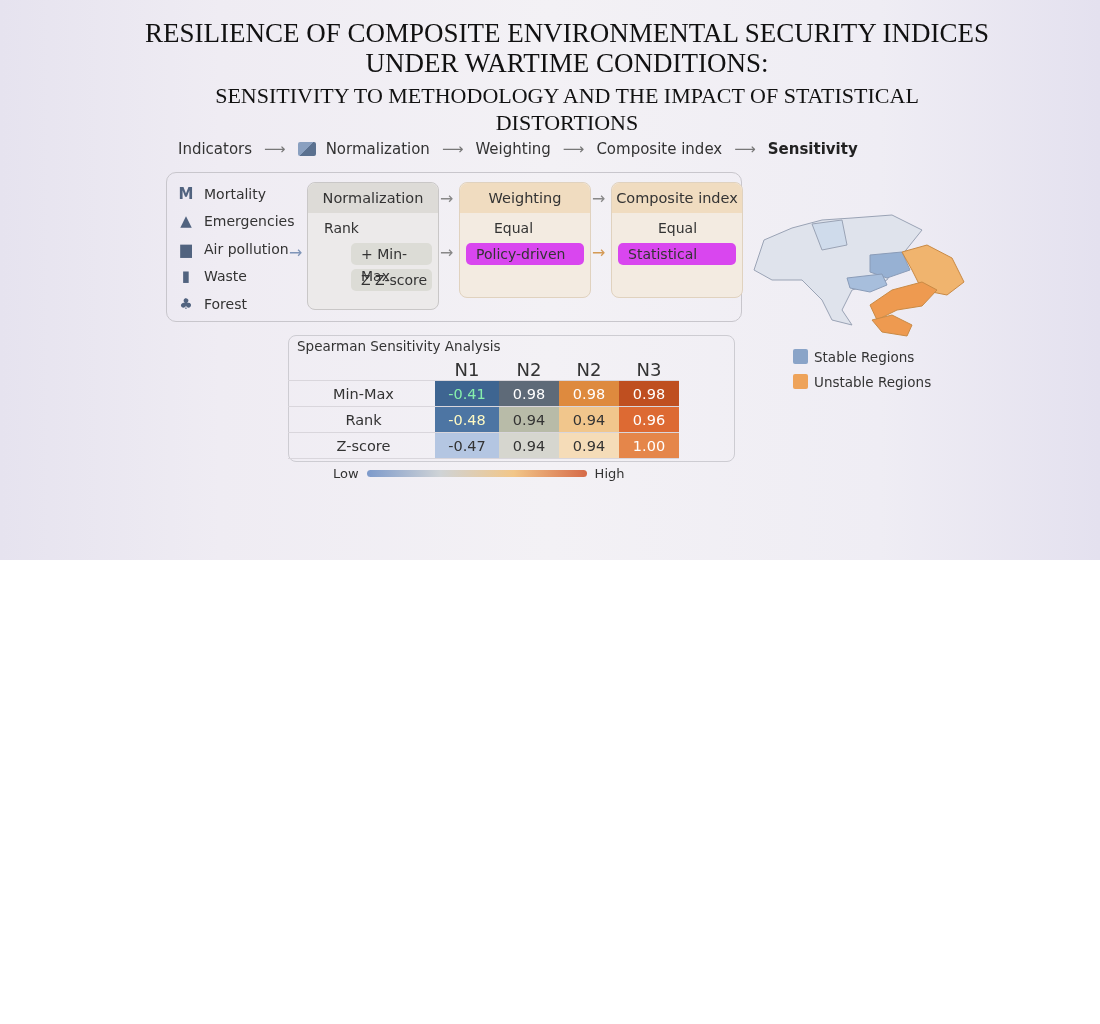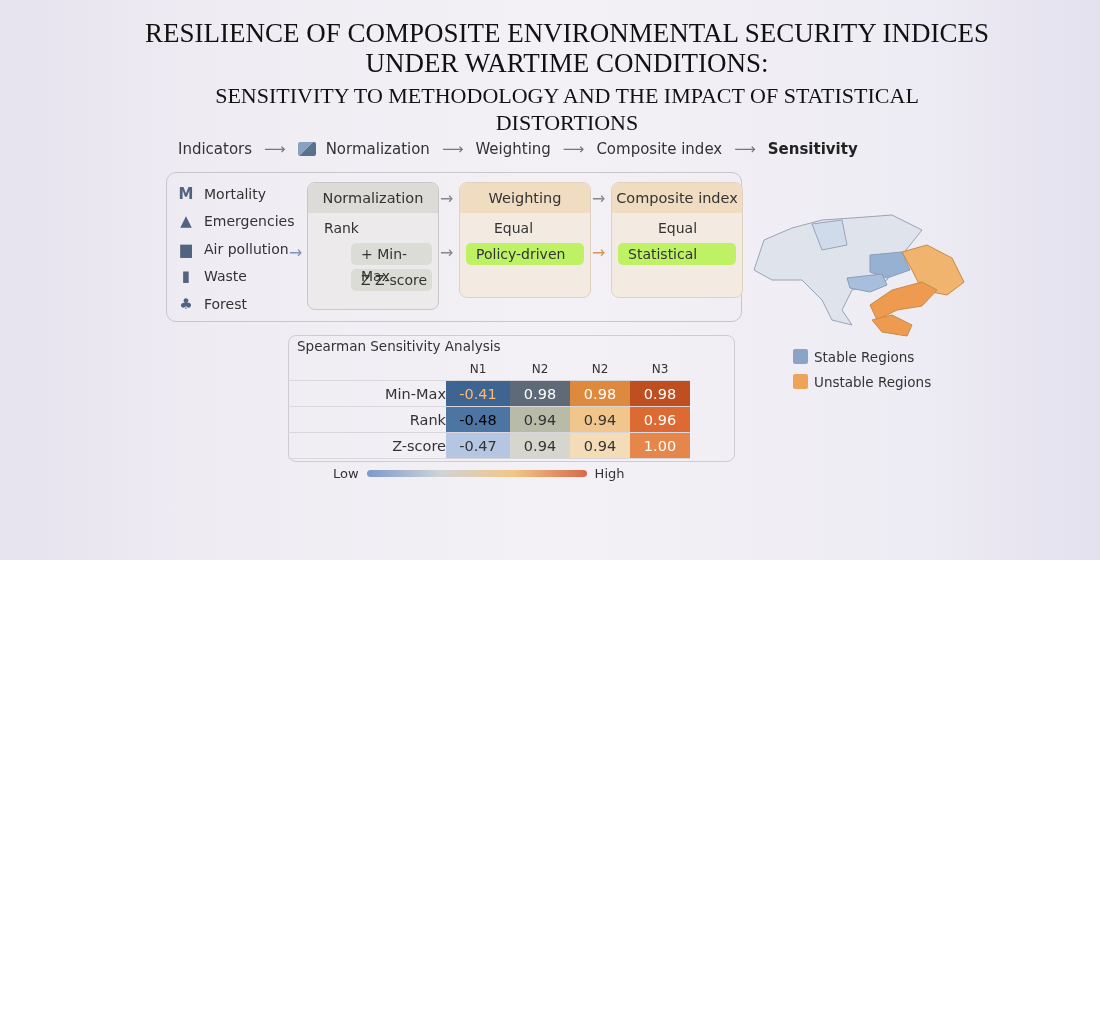--- a/index.html
+++ b/index.html
@@ -19,28 +19,28 @@
   .ic{width:20px;height:18px;display:inline-block;text-align:center;color:#51637f;font-weight:bold;font-size:15px;line-height:18px;}
   .box{position:absolute;border-radius:8px;font-size:14px;color:#333;}
   .norm{left:307px;top:182px;width:130px;height:126px;background:#eceaea;border:1px solid #c9c7c7;}
   .weight{left:459px;top:182px;width:130px;height:114px;background:#f3ebe1;border:1px solid #e0d2bf;}
   .comp{left:611px;top:182px;width:130px;height:114px;background:#f3ebe1;border:1px solid #e0d2bf;}
   .hdr{height:30px;line-height:30px;text-align:center;font-size:14.5px;border-radius:8px 8px 0 0;}
   .norm .hdr{background:#dddbd7;}
   .weight .hdr,.comp .hdr{background:#f0dcc0;}
   .item{margin:4px 6px;height:22px;line-height:22px;padding-left:10px;border-radius:5px;}
   .norm .hl{background:#dcdcd6;margin-left:43px;}
-  .weight .hl,.comp .hl{background:#bef264;}
+  .weight .hl,.comp .hl{background:#d946ef;}
   .arrow{position:absolute;color:#888;font-size:16px;}
   .tbl-wrap{position:absolute;left:288px;top:335px;width:445px;height:125px;border:1px solid #cdccd2;border-radius:8px;}
   .tbl-title{position:absolute;left:297px;top:338px;font-size:13.5px;color:#333;}
   table{position:absolute;left:288px;top:358px;border-collapse:collapse;font-size:14.5px;color:#333;}
   td,th{height:25px;padding:0;text-align:center;font-weight:normal;border-bottom:1px solid #d9d6dc;}
-  th{font-size:12px;height:22px;margin-top:26px;}
-  td.lbl{width:143px;text-align:right;padding-left:15px;}
+  th{font-size:18px;height:22px;margin-top:26px;}
+  td.lbl{width:143px;text-align:center;padding-left:4px;}
   td.c{width:60px;}
   .legend-bar{position:absolute;top:466px;left:333px;font-size:13px;color:#333;display:flex;align-items:center;gap:8px;text-align:right;}
   .grad{width:220px;height:7px;border-radius:4px;background:linear-gradient(90deg,#7d9acb,#cfd3d6,#f2c688,#d66a48);}
   .map{position:absolute;left:752px;top:210px;}
   .mlegend{position:absolute;left:793px;top:344px;font-size:13.5px;color:#333;}
   .mlegend div{display:flex;align-items:center;gap:6px;height:25px;}
   .sw{width:15px;height:15px;border-radius:2px;display:inline-block;}
 </style>
 </head>
 <body>
@@ -123,28 +123,28 @@
     <tbody>
         <tr>
       <th class="lbl" style="width:143px"></th>
       <th style="width:64px">N1</th>
       <th style="width:60px">N2</th>
       <th style="width:60px">N2</th>
       <th style="width:60px">N3</th>
     </tr>
     <tr>
       <td class="lbl">Min-Max</td>
-      <td class="c" style="background:#3e6591;color:#fdba74">-0.41</td>
+      <td class="c" style="background:#3e6591;color:#86efac">-0.41</td>
       <td class="c" style="background:#5e6a78;color:#fff">0.98</td>
       <td class="c" style="background:#de8a3e;color:#fff">0.98</td>
       <td class="c" style="background:#bf4f20;color:#fff">0.98</td>
     </tr>
     <tr>
       <td class="lbl">Rank</td>
-      <td class="c" style="background:#4d75a3;color:#000000">-0.48</td>
+      <td class="c" style="background:#4d75a3;color:#fef9c3">-0.48</td>
       <td class="c" style="background:#b8bba8">0.94</td>
       <td class="c" style="background:#f1c68c">0.94</td>
       <td class="c" style="background:#dd6a33;color:#fff">0.96</td>
     </tr>
     <tr>
       <td class="lbl">Z-score</td>
       <td class="c" style="background:#b4c6e2">-0.47</td>
       <td class="c" style="background:#d6d6cf">0.94</td>
       <td class="c" style="background:#f5dcb8">0.94</td>
       <td class="c" style="background:#e5864a;color:#fff">1.00</td>

